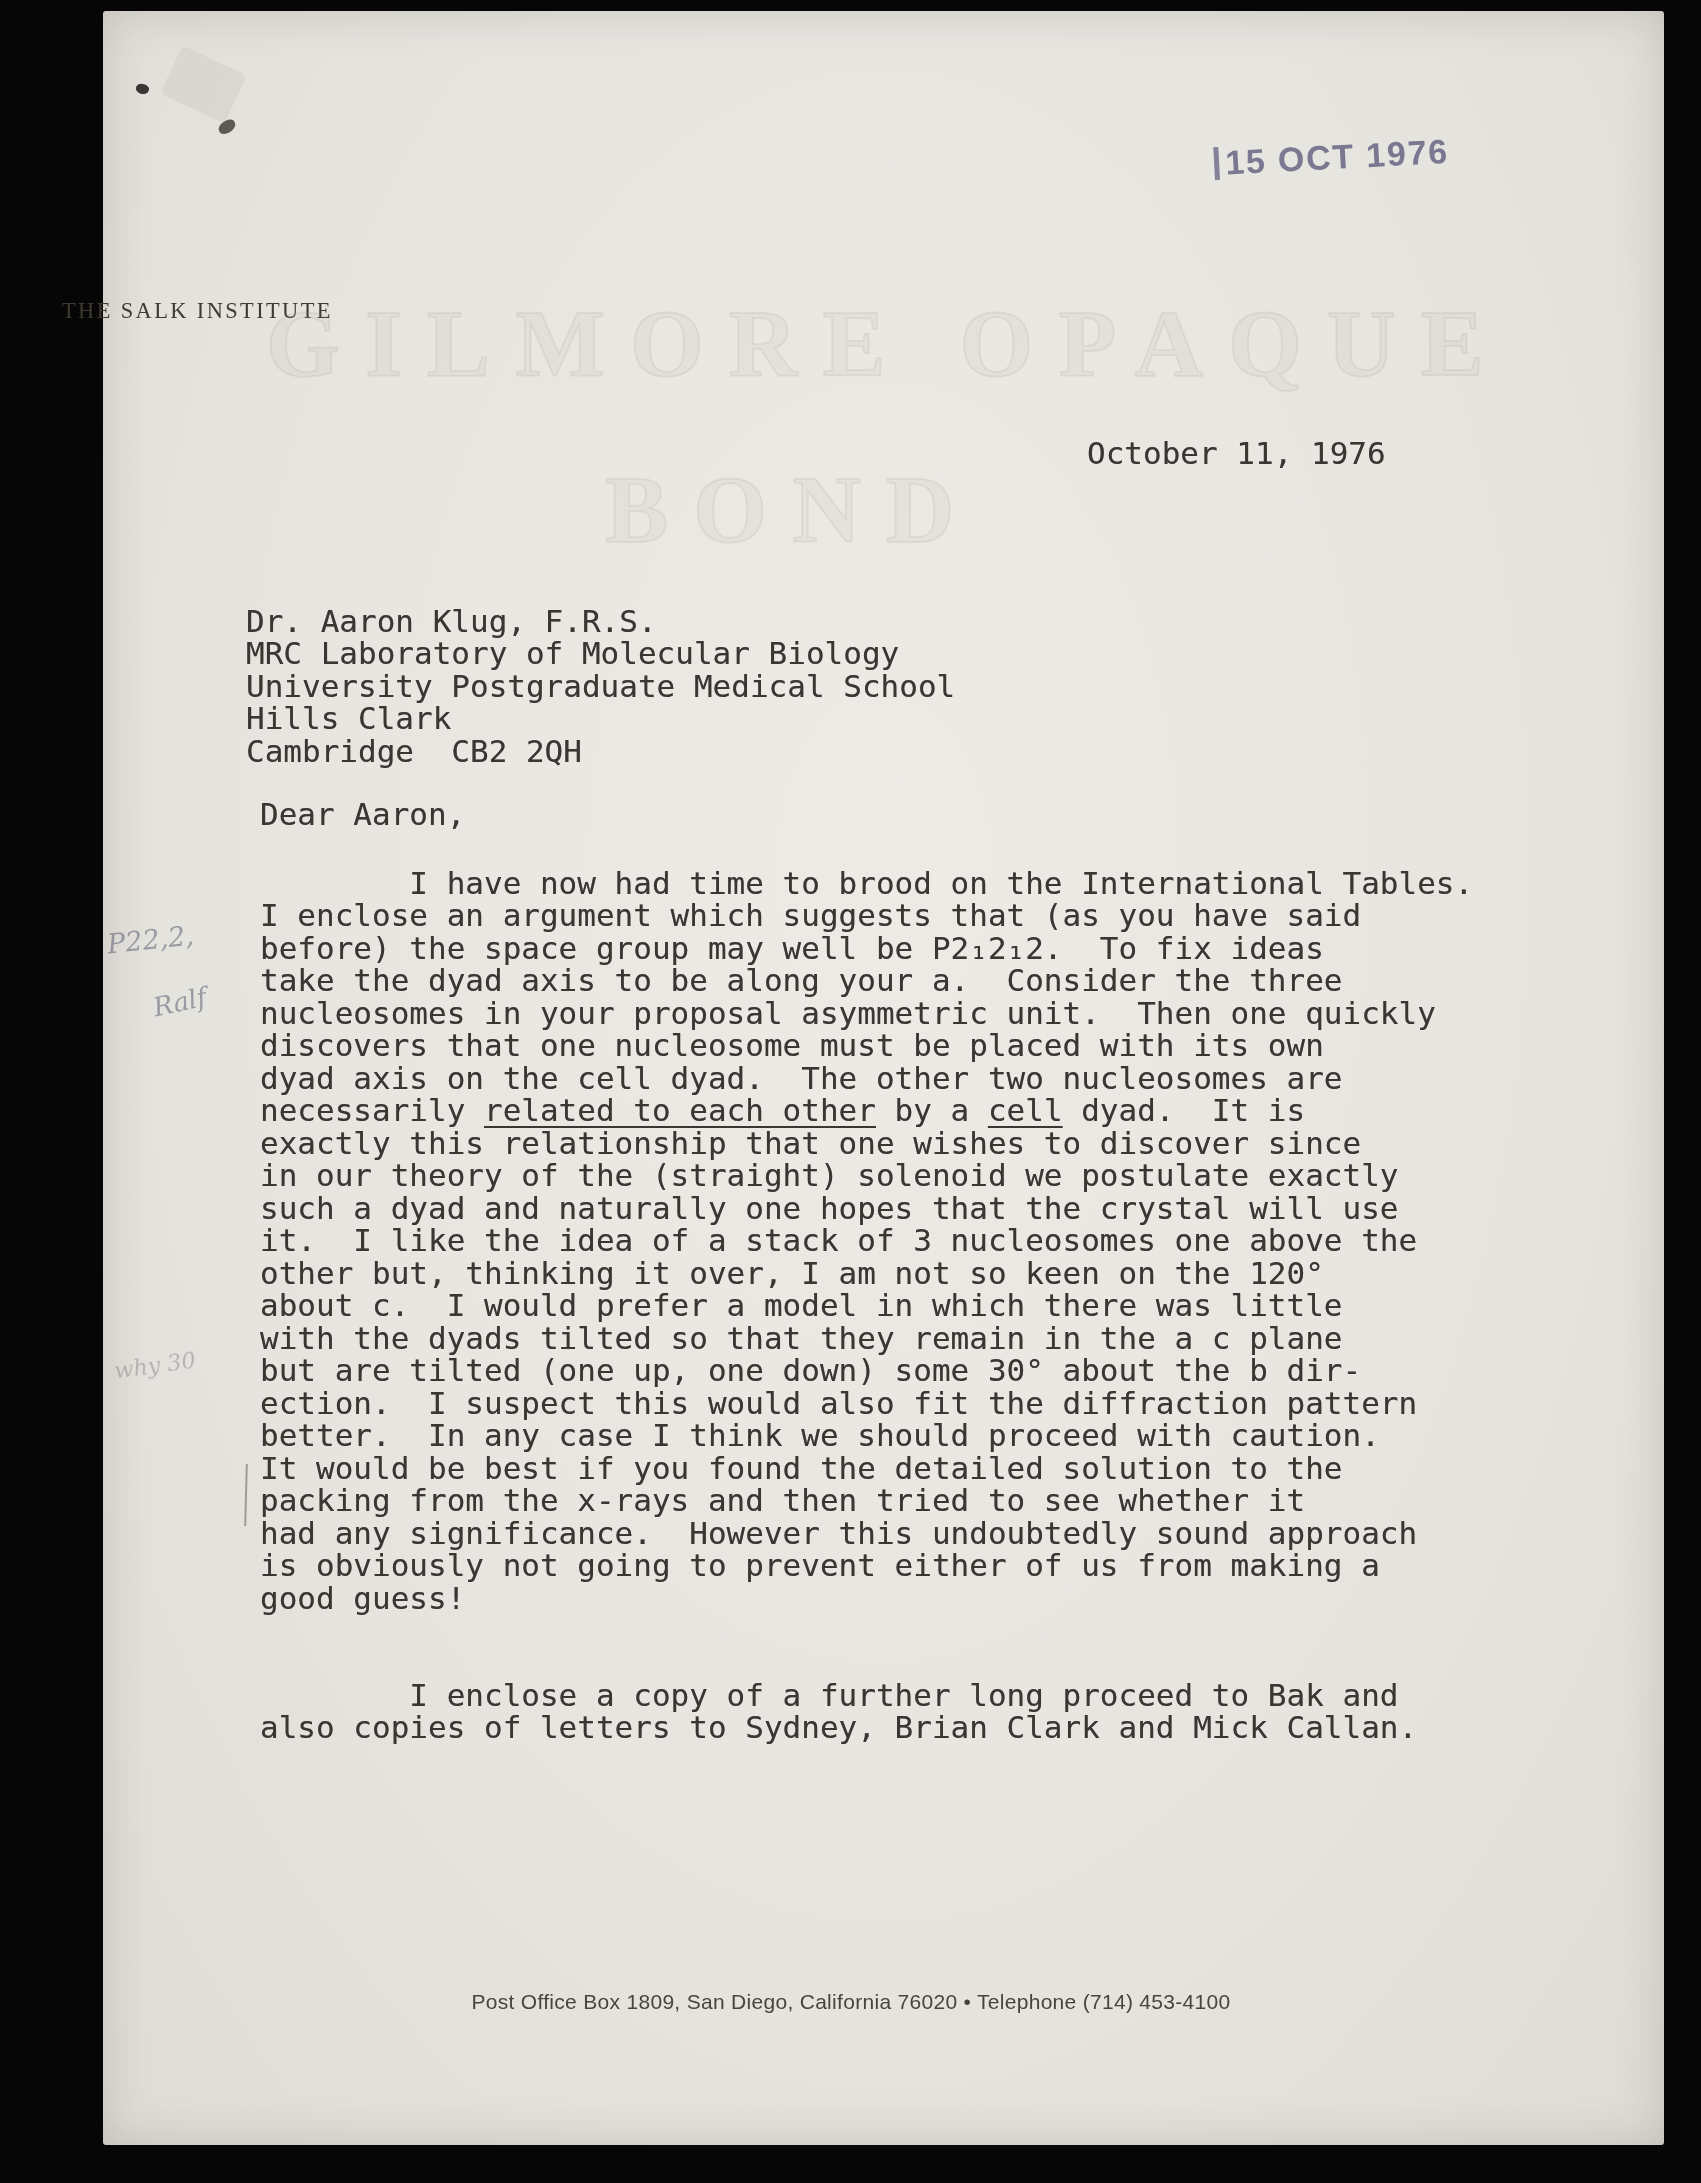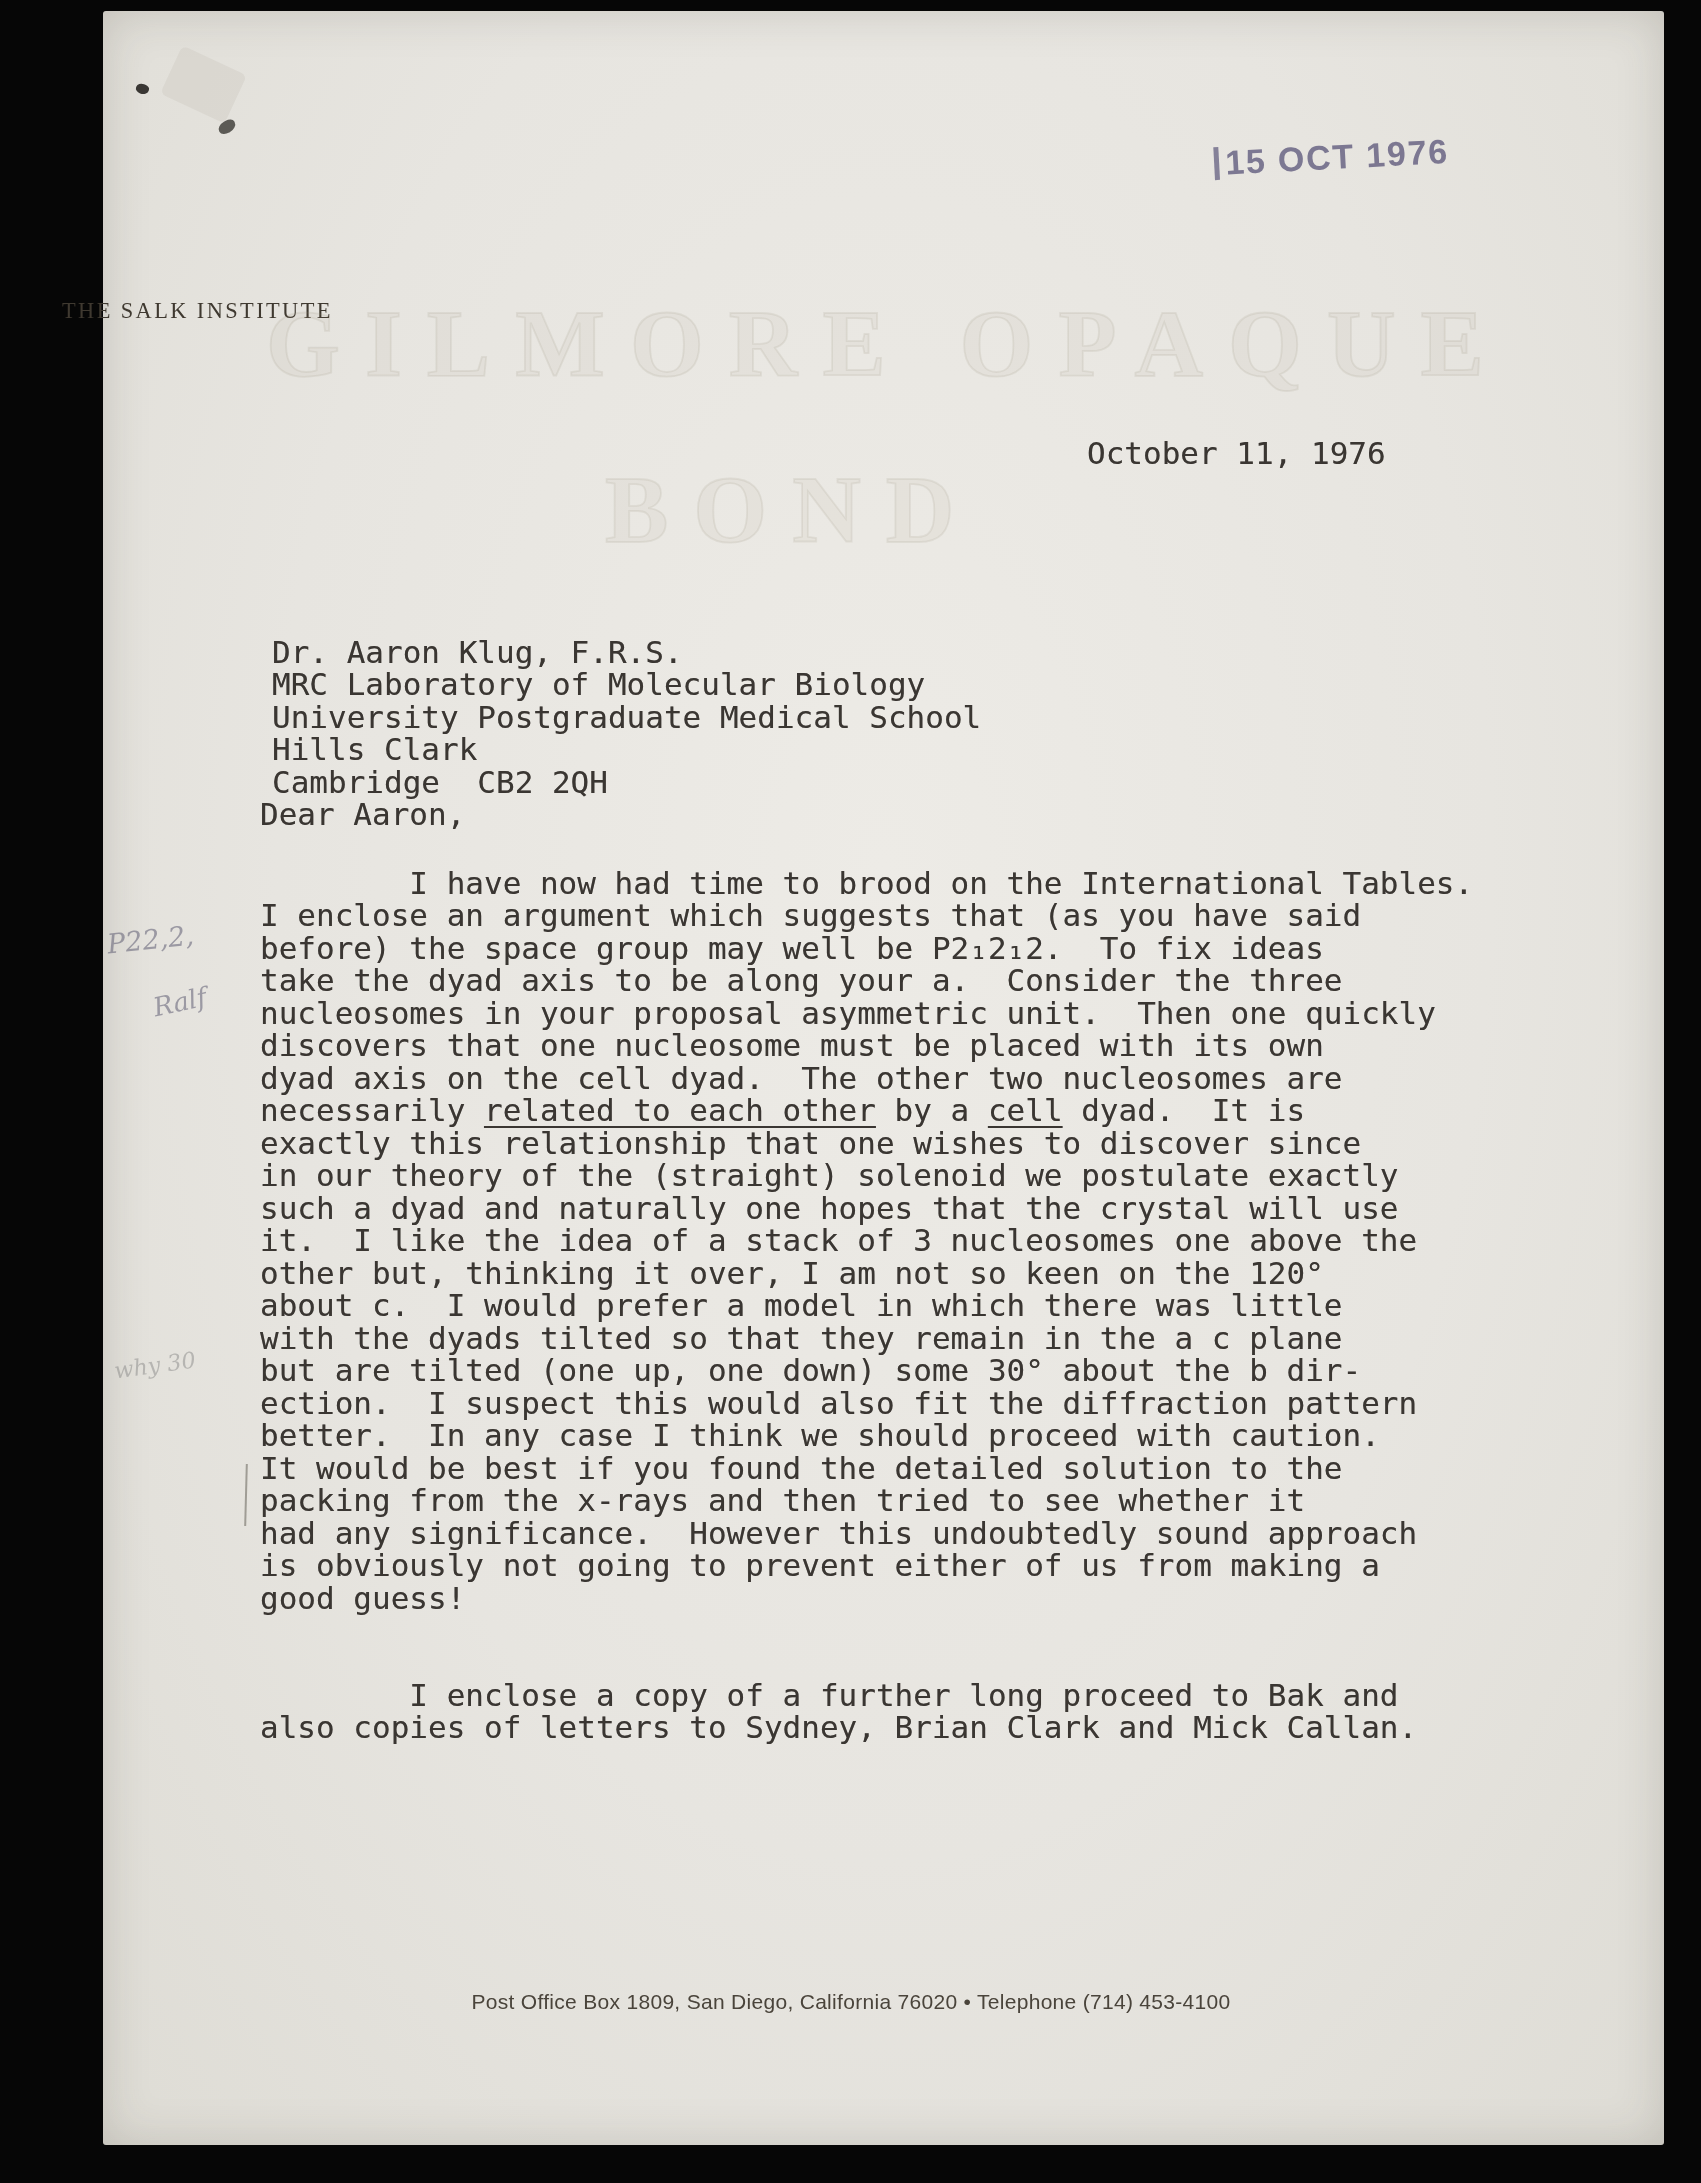--- a/index.html
+++ b/index.html
@@ -86,23 +86,22 @@
   }
   #wm1 { left: 151px; top: 278px; }
   #wm2 { left: 490px; top: 444px; }
   #date {
     position: absolute;
     left: 984px;
     top: 426px;
   }
   #address {
     position: absolute;
-    left: 169px;
+    left: 143px;
     top: 594px;
-    margin-top: 31px;
   }
   #salutation {
     position: absolute;
     left: 157px;
     top: 787px;
   }
   #para1 {
     position: absolute;
     left: 157px;
     top: 856px;

